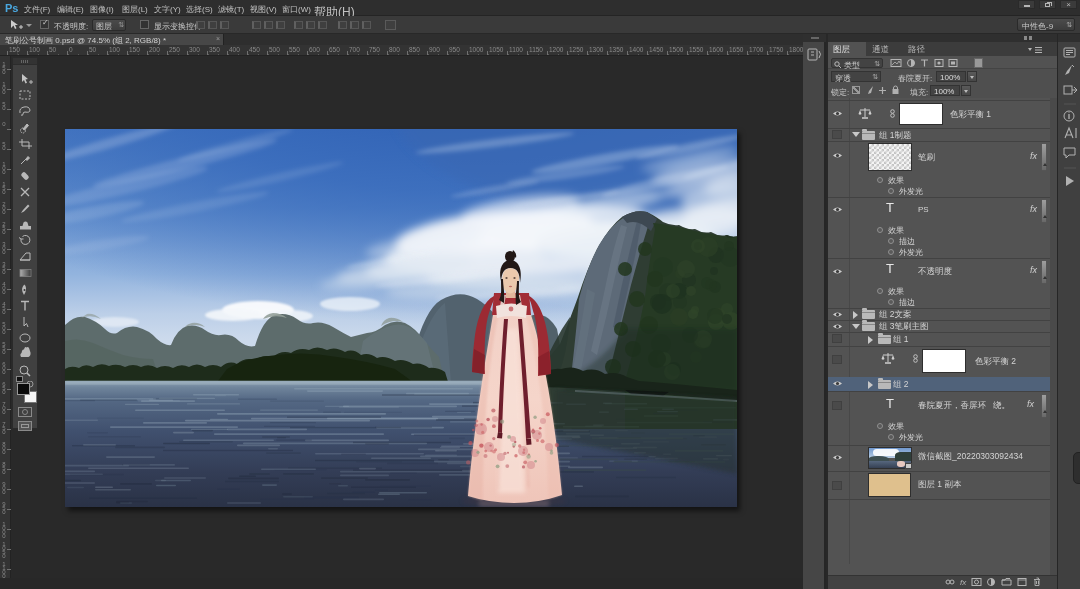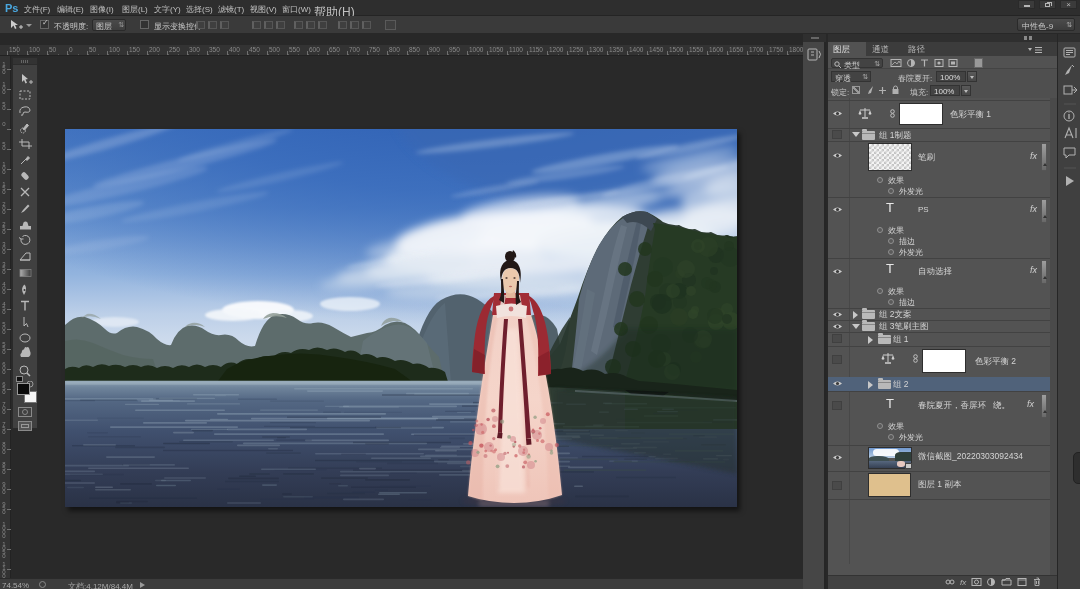--- a/index.html
+++ b/index.html
@@ -56,20 +56,26 @@
 <div class="abs" style="left:294px;top:5px;width:9px;height:8px;border:1px solid #565656;border-left:2px solid #606060;background:#3f3f3f"></div>
 <div class="abs" style="left:306px;top:5px;width:9px;height:8px;border:1px solid #565656;border-left:2px solid #606060;background:#3f3f3f"></div>
 <div class="abs" style="left:318px;top:5px;width:9px;height:8px;border:1px solid #565656;border-left:2px solid #606060;background:#3f3f3f"></div>
 <div class="abs" style="left:338px;top:5px;width:9px;height:8px;border:1px solid #565656;border-left:2px solid #606060;background:#3f3f3f"></div>
 <div class="abs" style="left:350px;top:5px;width:9px;height:8px;border:1px solid #565656;border-left:2px solid #606060;background:#3f3f3f"></div>
 <div class="abs" style="left:362px;top:5px;width:9px;height:8px;border:1px solid #565656;border-left:2px solid #606060;background:#3f3f3f"></div>
 <div class="abs" style="left:385px;top:4px;width:11px;height:10px;border:1px solid #5a5a5a;background:#3f3f3f"></div>
 <div class="abs" style="left:1017px;top:2px;width:58px;height:13px;background:linear-gradient(#4c4c4c,#3c3c3c);border:1px solid #2a2a2a;border-radius:2px">
         <span class="txt" style="position:absolute;left:4px;top:2px;font-size:8px">中性色-9</span>
         <span style="position:absolute;right:2px;top:2px;color:#aaa;font-size:7px">⇅</span>
+      </div>
+</div>
+<div class="abs" style="left:0;top:34px;width:803px;height:11px;background:#2e2e2e">
+<div class="abs" style="left:0;top:0;width:224px;height:11px;background:#474747;border-right:1px solid #222">
+        <span class="txt" style="position:absolute;left:5px;top:1px;font-size:8px;color:#d2d2d2">笔刷公号制画 0.psd @ 74.5% (组 2, RGB/8) *</span>
+        <span style="position:absolute;right:3px;top:1px;color:#999;font-size:7px">×</span>
       </div>
 </div>
 <div class="abs" style="left:0;top:45px;width:803px;height:11px;background:#333333;border-bottom:1px solid #222;overflow:hidden">
 <div class="abs" style="left:0;top:0;width:18px;height:11px;background:#333;border-right:1px solid #444"></div>
 <div class="abs" style="left:9px;top:1px;font-size:6.5px;color:#8a8a8a">150</div>
 <div class="abs" style="left:7px;top:6px;width:1px;height:5px;background:#707070"></div>
 <div class="abs" style="left:29px;top:1px;font-size:6.5px;color:#8a8a8a">100</div>
 <div class="abs" style="left:27px;top:6px;width:1px;height:5px;background:#707070"></div>
 <div class="abs" style="left:49px;top:1px;font-size:6.5px;color:#8a8a8a">50</div>
 <div class="abs" style="left:47px;top:6px;width:1px;height:5px;background:#707070"></div>
@@ -777,26 +783,20 @@
 <div class="abs" style="left:4px;top:325px;width:13px;height:12px;background:#0a0a0a;border:1px solid #999;z-index:3"></div>
 <div class="abs" style="left:11px;top:333px;width:13px;height:12px;background:#f5f5f5;border:1px solid #777;z-index:2"></div>
 <div class="abs" style="left:5px;top:349px;width:14px;height:10px;border:1px solid #8a8a8a">
           <div class="abs" style="left:3px;top:1px;width:6px;height:6px;border:1px solid #8a8a8a;border-radius:50%"></div>
         </div>
 <div class="abs" style="left:5px;top:363px;width:14px;height:10px;border:1px solid #8a8a8a;background:#555">
           <div class="abs" style="left:2px;top:2px;width:8px;height:4px;border:1px solid #999"></div>
         </div>
 </div>
 </div>
-<div class="abs" style="left:0;top:578px;width:803px;height:11px;background:#3c3c3c;border-top:1px solid #2a2a2a">
-<div class="abs" style="left:2px;top:2px;font-size:8px;color:#a8a8a8">74.54%</div>
-<div class="abs" style="left:39px;top:2px;width:7px;height:7px;border:1px solid #888;border-radius:50%"></div>
-<div class="abs" style="left:68px;top:2px;font-size:8px;color:#a8a8a8">文档:4.12M/84.4M</div>
-<div class="abs" style="left:140px;top:3px;width:0;height:0;border-top:3px solid transparent;border-bottom:3px solid transparent;border-left:5px solid #999"></div>
-</div>
 <div class="abs" style="left:803px;top:34px;width:23px;height:555px;background:#464646;border-right:2px solid #262626">
 <div class="abs" style="left:0;top:0;width:23px;height:8px;background:#2f2f2f">
         <div class="abs" style="left:8px;top:3px;width:8px;height:2px;background:#666"></div>
       </div>
 <svg class="abs" style="left:4px;top:13px" width="16" height="15" viewBox="0 0 16 15">
         <rect x="1" y="2" width="9" height="11" rx="1" fill="none" stroke="#b5b5b5"></rect>
         <path d="M4,5 h3 M4,8 h3" stroke="#b5b5b5"></path>
         <path d="M12,4 q3,3 0,7" fill="none" stroke="#b5b5b5"></path>
       </svg>
 </div>
@@ -824,21 +824,21 @@
         <path d="M2,7 l3,-3 2,2 2,-3 1,2" stroke-width="0.8"></path>
         <circle cx="21" cy="5" r="3.5"></circle>
         <path d="M21,1.5 a3.5,3.5 0 0 1 0,7 Z" fill="#b5b5b5" stroke="none"></path>
         <path d="M31,2 h7 M34.5,2 v6.5" stroke-width="1.2"></path>
         <rect x="45" y="1.5" width="8" height="7"></rect>
         <circle cx="49" cy="5" r="1.6" fill="#b5b5b5" stroke="none"></circle>
         <rect x="59" y="1.5" width="8" height="7"></rect>
         <rect x="61" y="3.5" width="4" height="3" fill="#b5b5b5" stroke="none"></rect>
       </svg>
 <div class="abs" style="left:146px;top:23.5px;width:9px;height:10px;background:#999;border:1px solid #666"></div>
-<div class="abs" style="left:3px;top:37px;width:40px;height:11px;background:#434343;border:1px solid #333">
+<div class="abs" style="left:3px;top:37px;width:50px;height:11px;background:#434343;border:1px solid #333">
         <span style="position:absolute;left:3px;top:1px;font-size:8px;color:#ccc">穿透</span>
         <span style="position:absolute;right:2px;top:1px;font-size:7px;color:#aaa">⇅</span>
       </div>
 <div class="abs" style="left:70px;top:39px;font-size:8px;color:#c8c8c8;white-space:nowrap">春院夏开:</div>
 <div class="abs" style="left:108px;top:37px;width:30px;height:11px;background:#434343;border:1px solid #333">
         <span style="position:absolute;left:3px;top:1px;font-size:8px;color:#ddd">100%</span>
       </div>
 <div class="abs" style="left:139px;top:37px;width:10px;height:11px;background:linear-gradient(#5a5a5a,#474747);border:1px solid #333">
         <div class="abs" style="left:2px;top:4px;width:0;height:0;border-left:2.5px solid transparent;border-right:2.5px solid transparent;border-top:3px solid #bbb"></div>
       </div>
@@ -918,21 +918,21 @@
 <div class="abs" style="left:60px;top:204px;width:6px;height:6px;border:1px solid #909090;border-radius:50%;background:#5a5a5a"></div>
 <div class="abs" style="left:71px;top:202px;font-size:8px;color:#d4d4d4;white-space:nowrap">描边</div>
 <div class="abs" style="left:60px;top:215px;width:6px;height:6px;border:1px solid #909090;border-radius:50%;background:#5a5a5a"></div>
 <div class="abs" style="left:71px;top:213px;font-size:8px;color:#d4d4d4;white-space:nowrap">外发光</div>
 <div class="abs" style="left:0;top:224px;width:222px;height:1px;background:#424242"></div>
 <svg class="abs" style="left:4px;top:234px" width="11" height="7" viewBox="0 0 11 7">
         <path d="M1,3.5 Q5.5,-0.5 10,3.5 Q5.5,7.5 1,3.5 Z" fill="#cccccc"></path>
         <circle cx="5.5" cy="3.5" r="1.6" fill="#3a3a3a"></circle>
       </svg>
 <div class="abs" style="left:58px;top:227px;font-size:13px;color:#e8e8e8;white-space:nowrap">T</div>
-<div class="abs" style="left:90px;top:232px;font-size:8.5px;color:#d4d4d4;white-space:nowrap">自动选择</div>
+<div class="abs" style="left:90px;top:232px;font-size:8.5px;color:#d4d4d4;white-space:nowrap">不透明度</div>
 <div class="abs" style="left:202px;top:231px;color:#d0d0d0;font-size:9px;font-style:italic">fx</div>
 <div class="abs" style="left:213px;top:226px;width:6px;height:24px;background:linear-gradient(#9e9e9e,#686868);border-radius:1px;border:1px solid #555">
         <div class="abs" style="left:0.5px;top:15px;width:0;height:0;border-left:2px solid transparent;border-right:2px solid transparent;border-bottom:3px solid #333"></div>
       </div>
 <div class="abs" style="left:49px;top:254px;width:6px;height:6px;border:1px solid #909090;border-radius:50%;background:#5a5a5a"></div>
 <div class="abs" style="left:60px;top:252px;font-size:8px;color:#d4d4d4;white-space:nowrap">效果</div>
 <div class="abs" style="left:60px;top:265px;width:6px;height:6px;border:1px solid #909090;border-radius:50%;background:#5a5a5a"></div>
 <div class="abs" style="left:71px;top:263px;font-size:8px;color:#d4d4d4;white-space:nowrap">描边</div>
 <div class="abs" style="left:0;top:274px;width:222px;height:1px;background:#424242"></div>
 <svg class="abs" style="left:4px;top:277px" width="11" height="7" viewBox="0 0 11 7">

